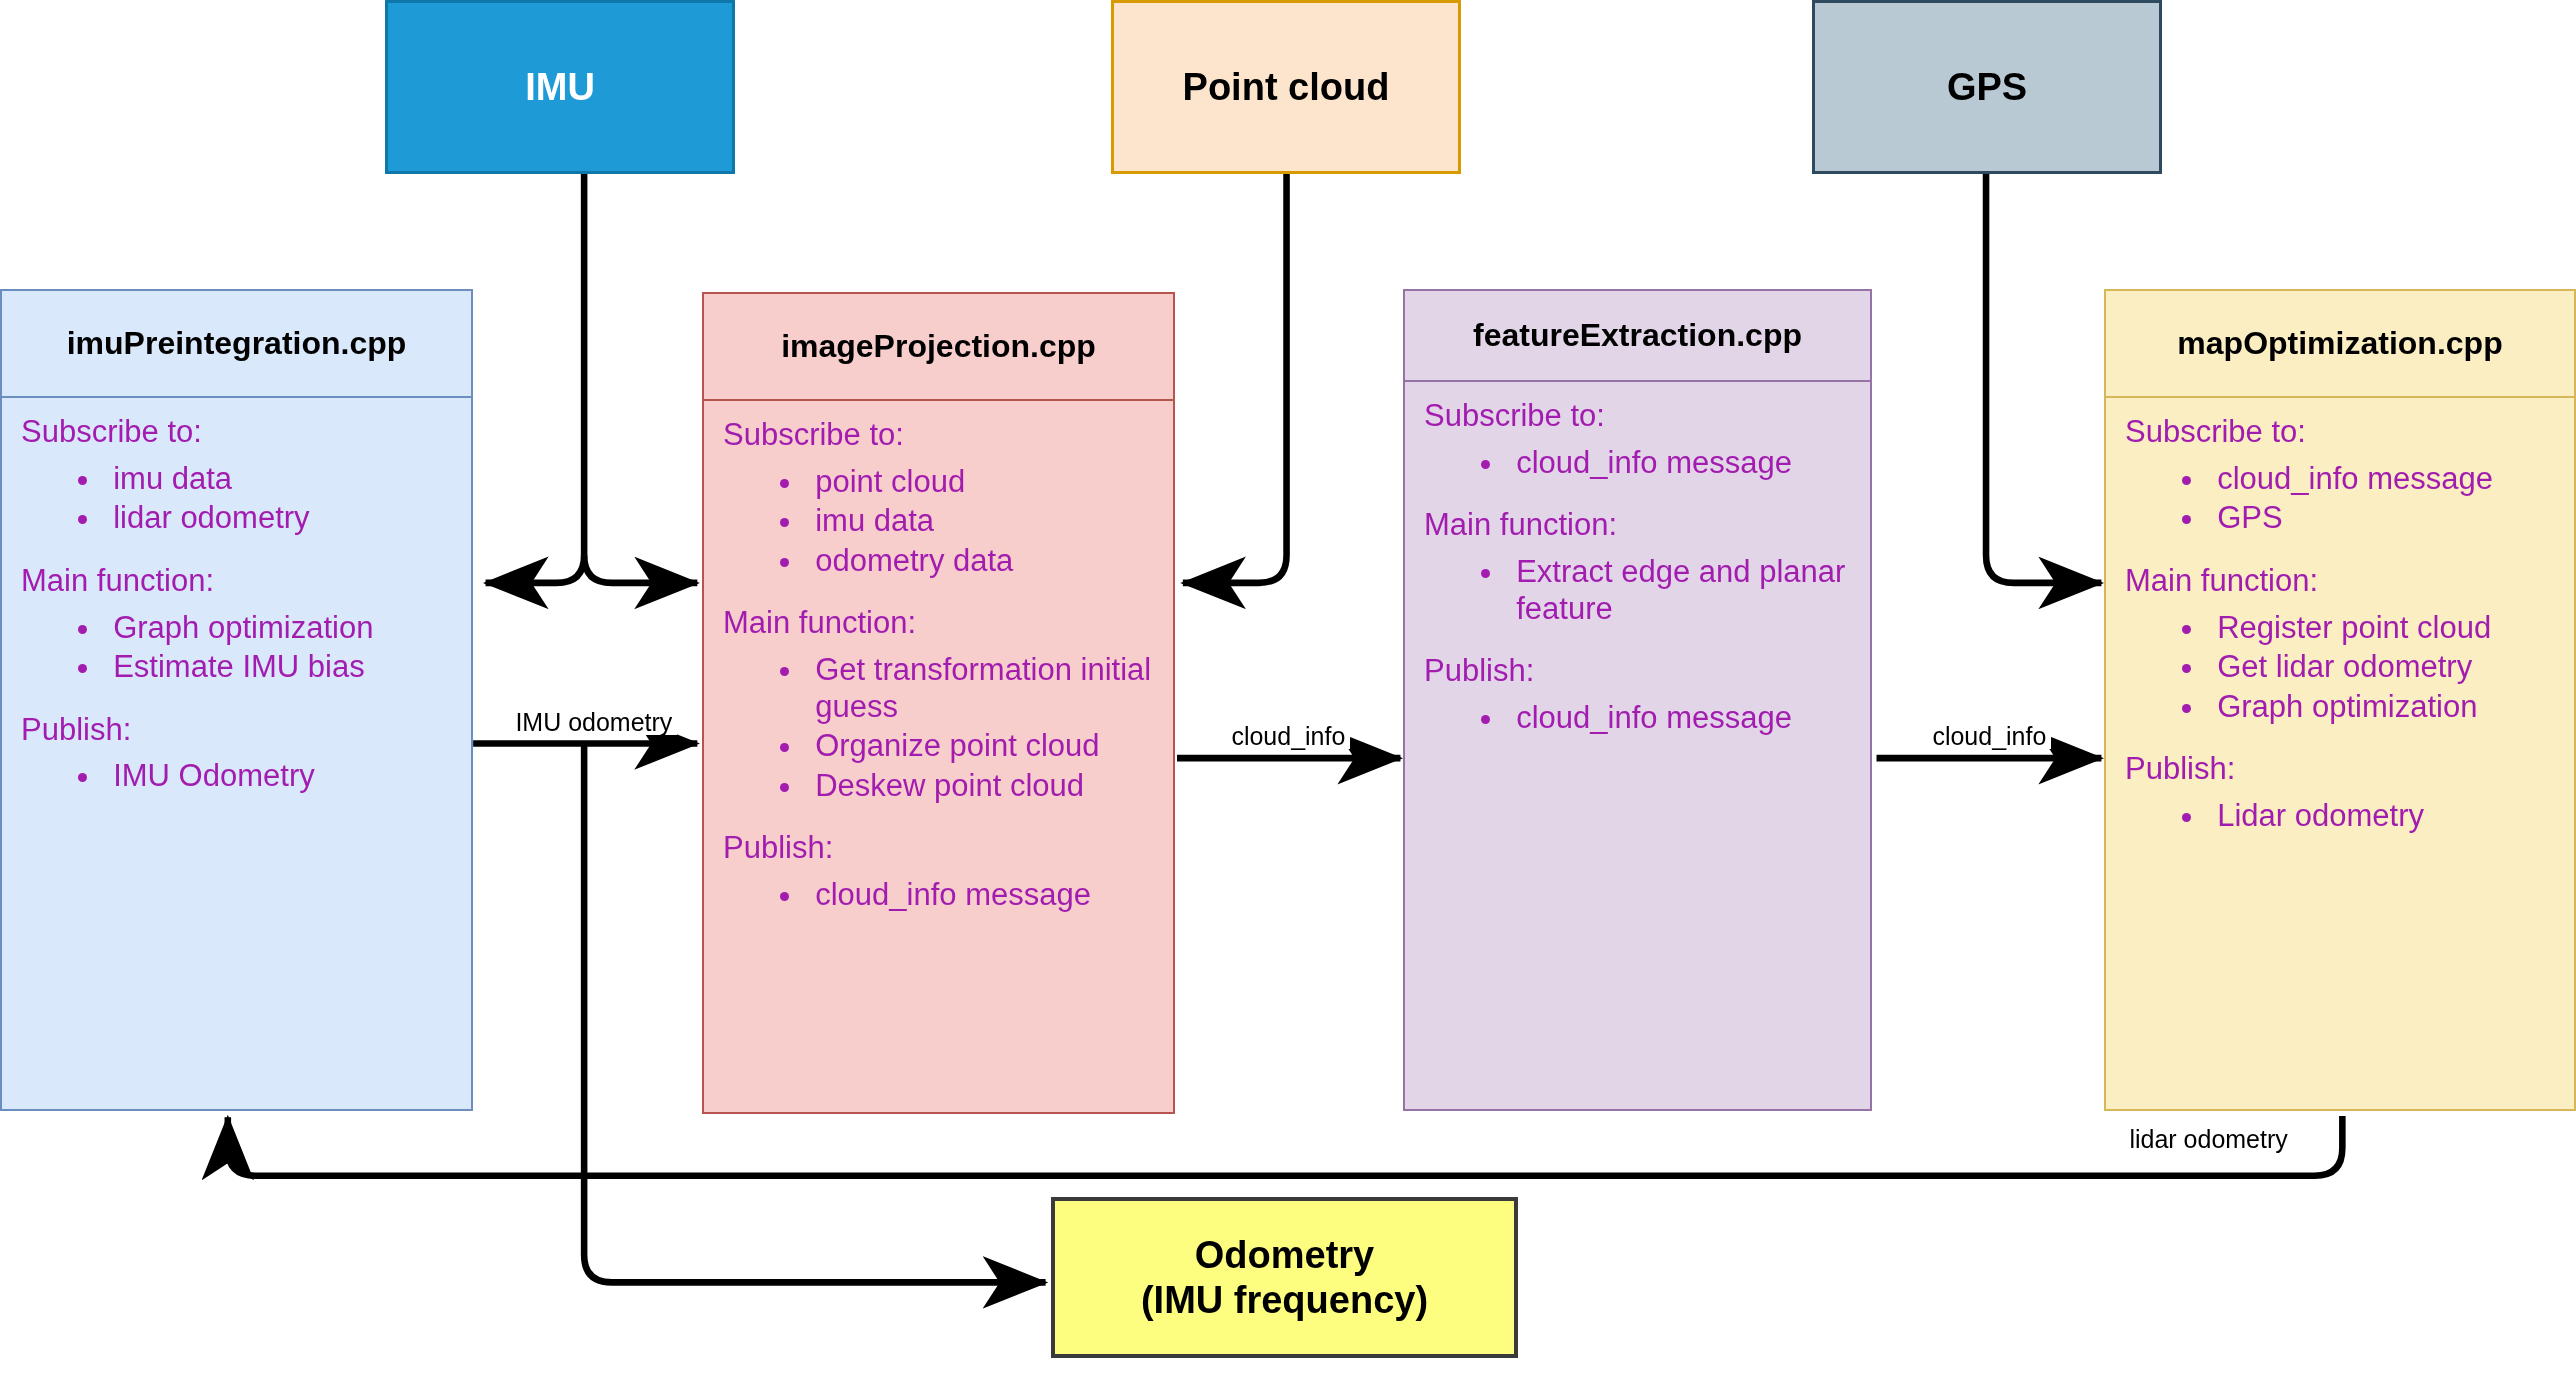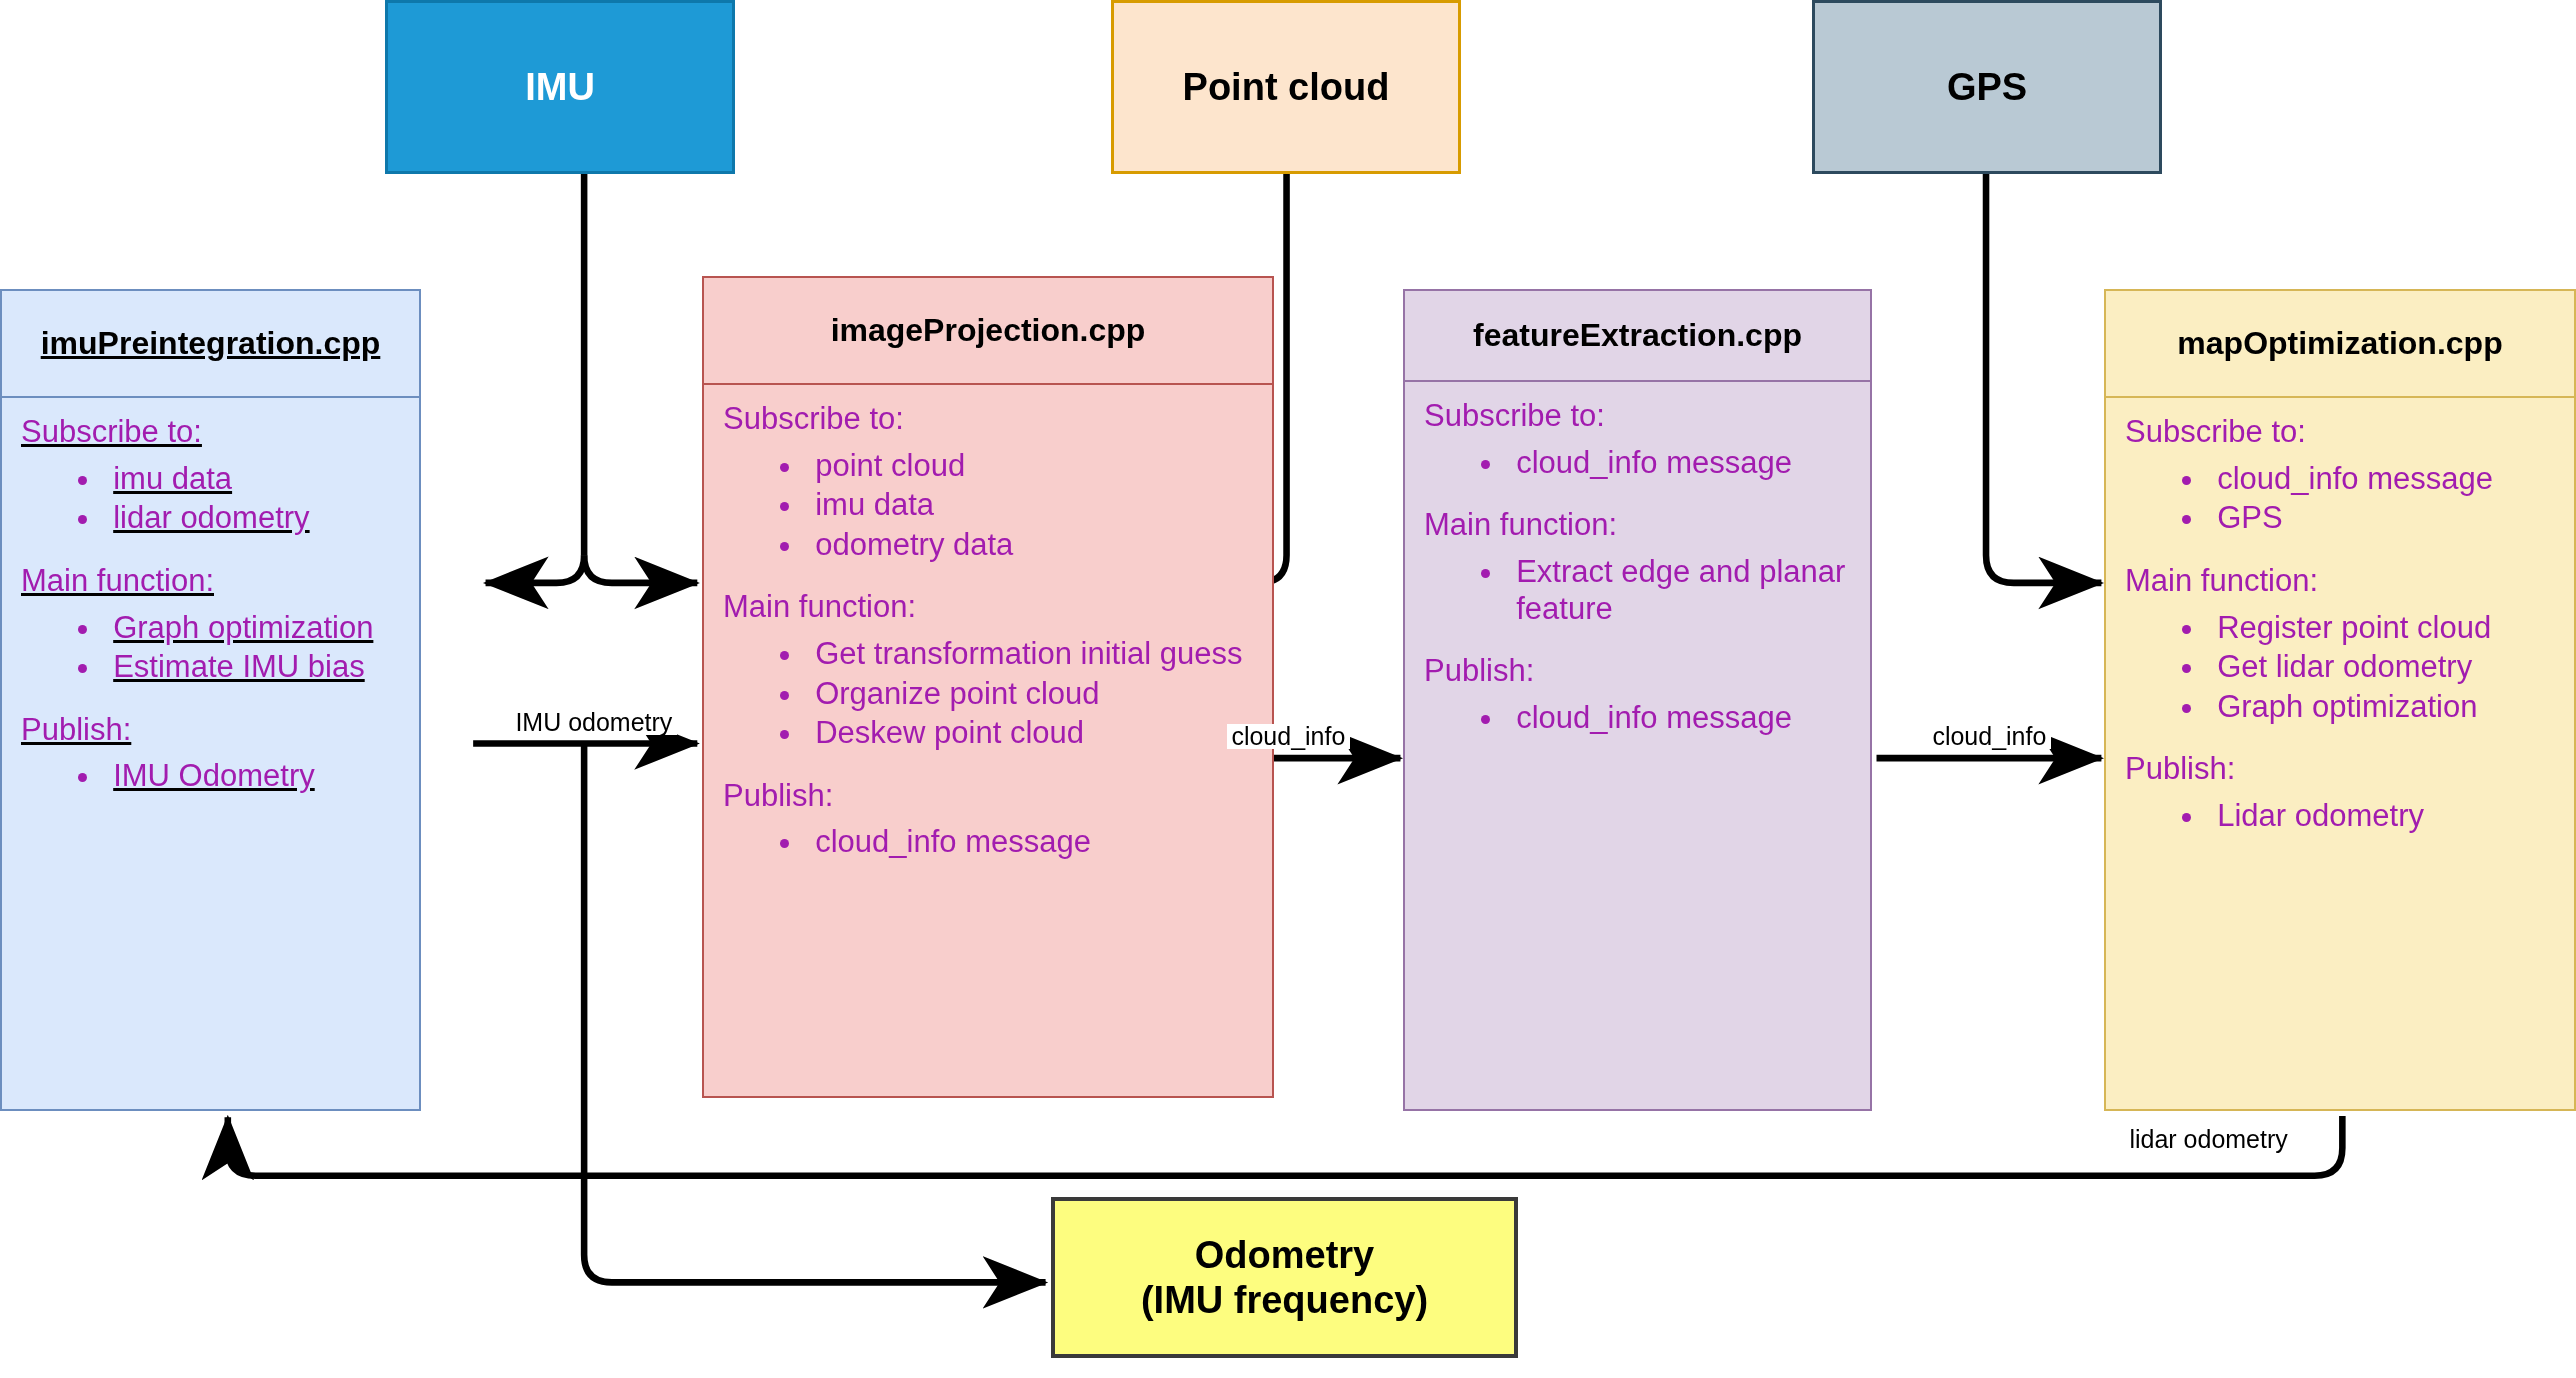--- a/index.html
+++ b/index.html
@@ -158,41 +158,41 @@
   </div>
 
   <div class="node src-box src-pointcloud" style="left:1111px; top:0px; width:350px; height:174px;">
     <span>Point cloud</span>
   </div>
 
   <div class="node src-box src-gps" style="left:1812px; top:0px; width:350px; height:174px;">
     <span>GPS</span>
   </div>
 
-  <div class="node card card-imu" style="left:0px; top:289px; width:421px; height:822px;text-decoration:underline;">
+  <div class="node card card-imu" style="left:0px; top:289px; width:473px; height:822px;">
     <div class="card-title" style="height:107px;">imuPreintegration.cpp</div>
     <div class="card-body">
       <div class="sec-label">Subscribe to:</div>
       <ul>
         <li>imu data</li>
         <li>lidar odometry</li>
       </ul>
       <div class="sec-label">Main function:</div>
       <ul>
         <li>Graph optimization</li>
         <li>Estimate IMU bias</li>
       </ul>
       <div class="sec-label">Publish:</div>
       <ul>
         <li>IMU Odometry</li>
       </ul>
     </div>
   </div>
 
-  <div class="node card card-img" style="left:702px; top:276px; width:572px; height:822px;">
+  <div class="node card card-img" style="left:702px; top:292px; width:473px; height:822px;">
     <div class="card-title" style="height:107px;">imageProjection.cpp</div>
     <div class="card-body">
       <div class="sec-label">Subscribe to:</div>
       <ul>
         <li>point cloud</li>
         <li>imu data</li>
         <li>odometry data</li>
       </ul>
       <div class="sec-label">Main function:</div>
       <ul>

